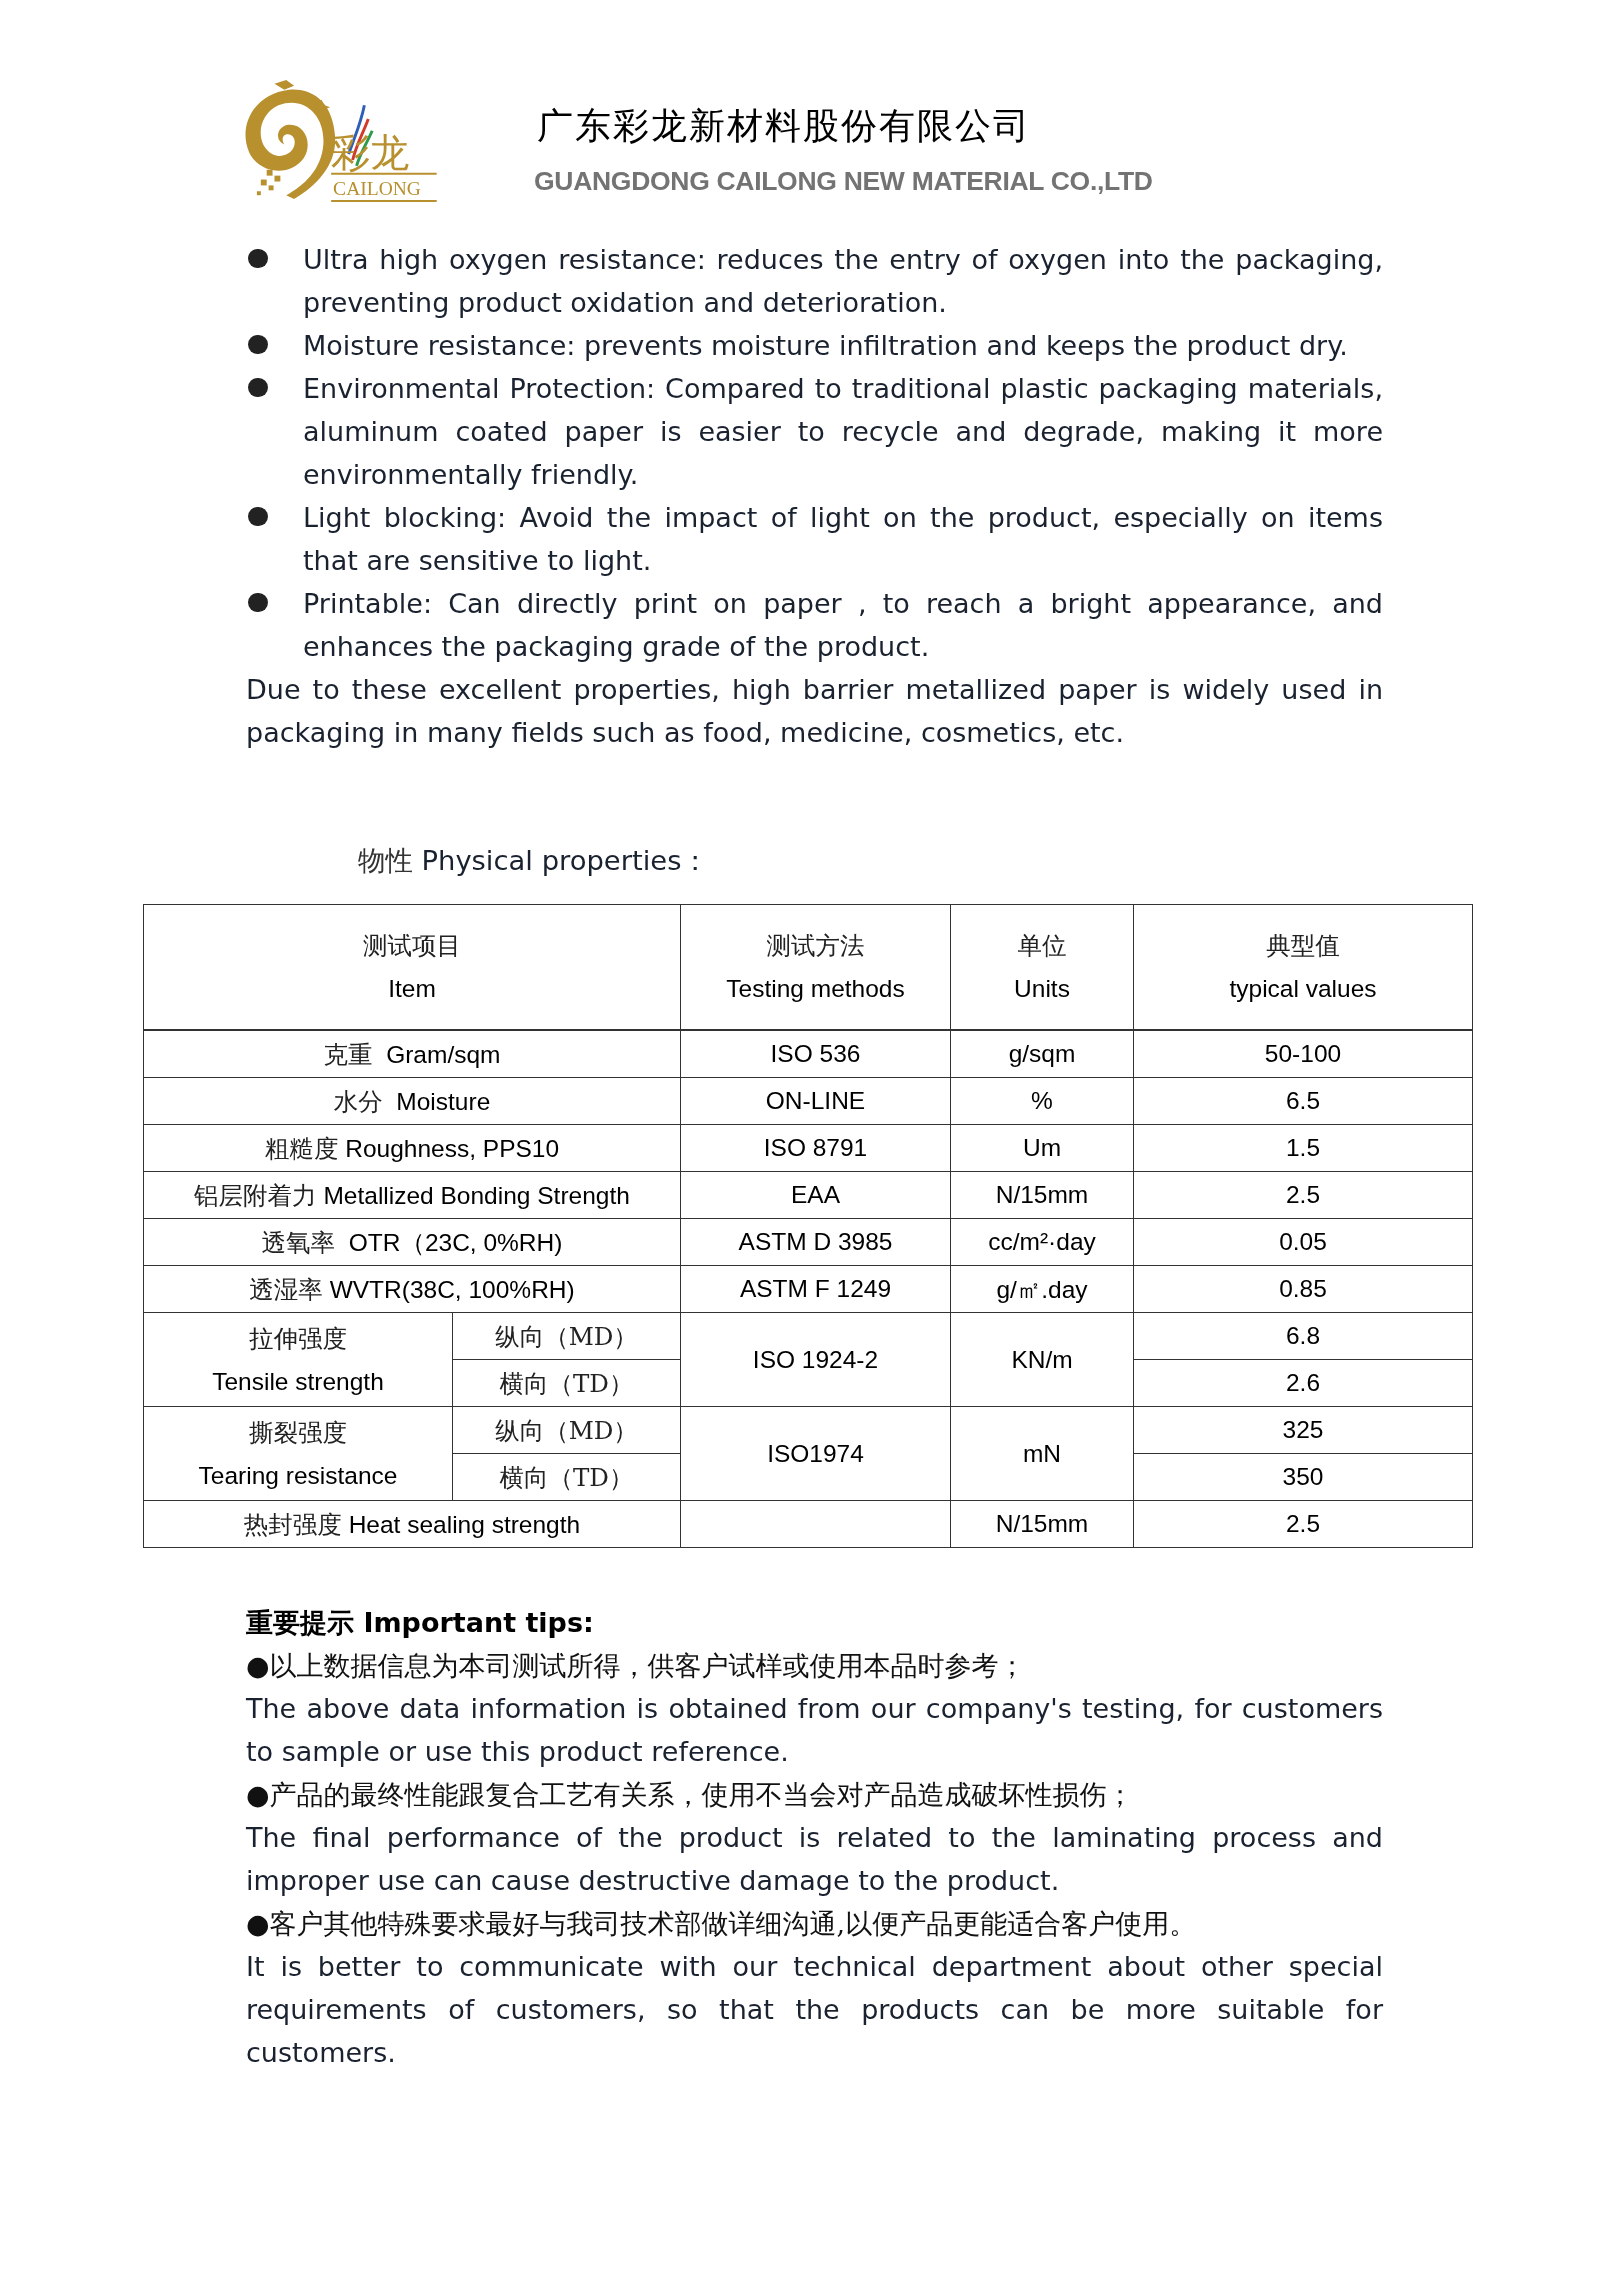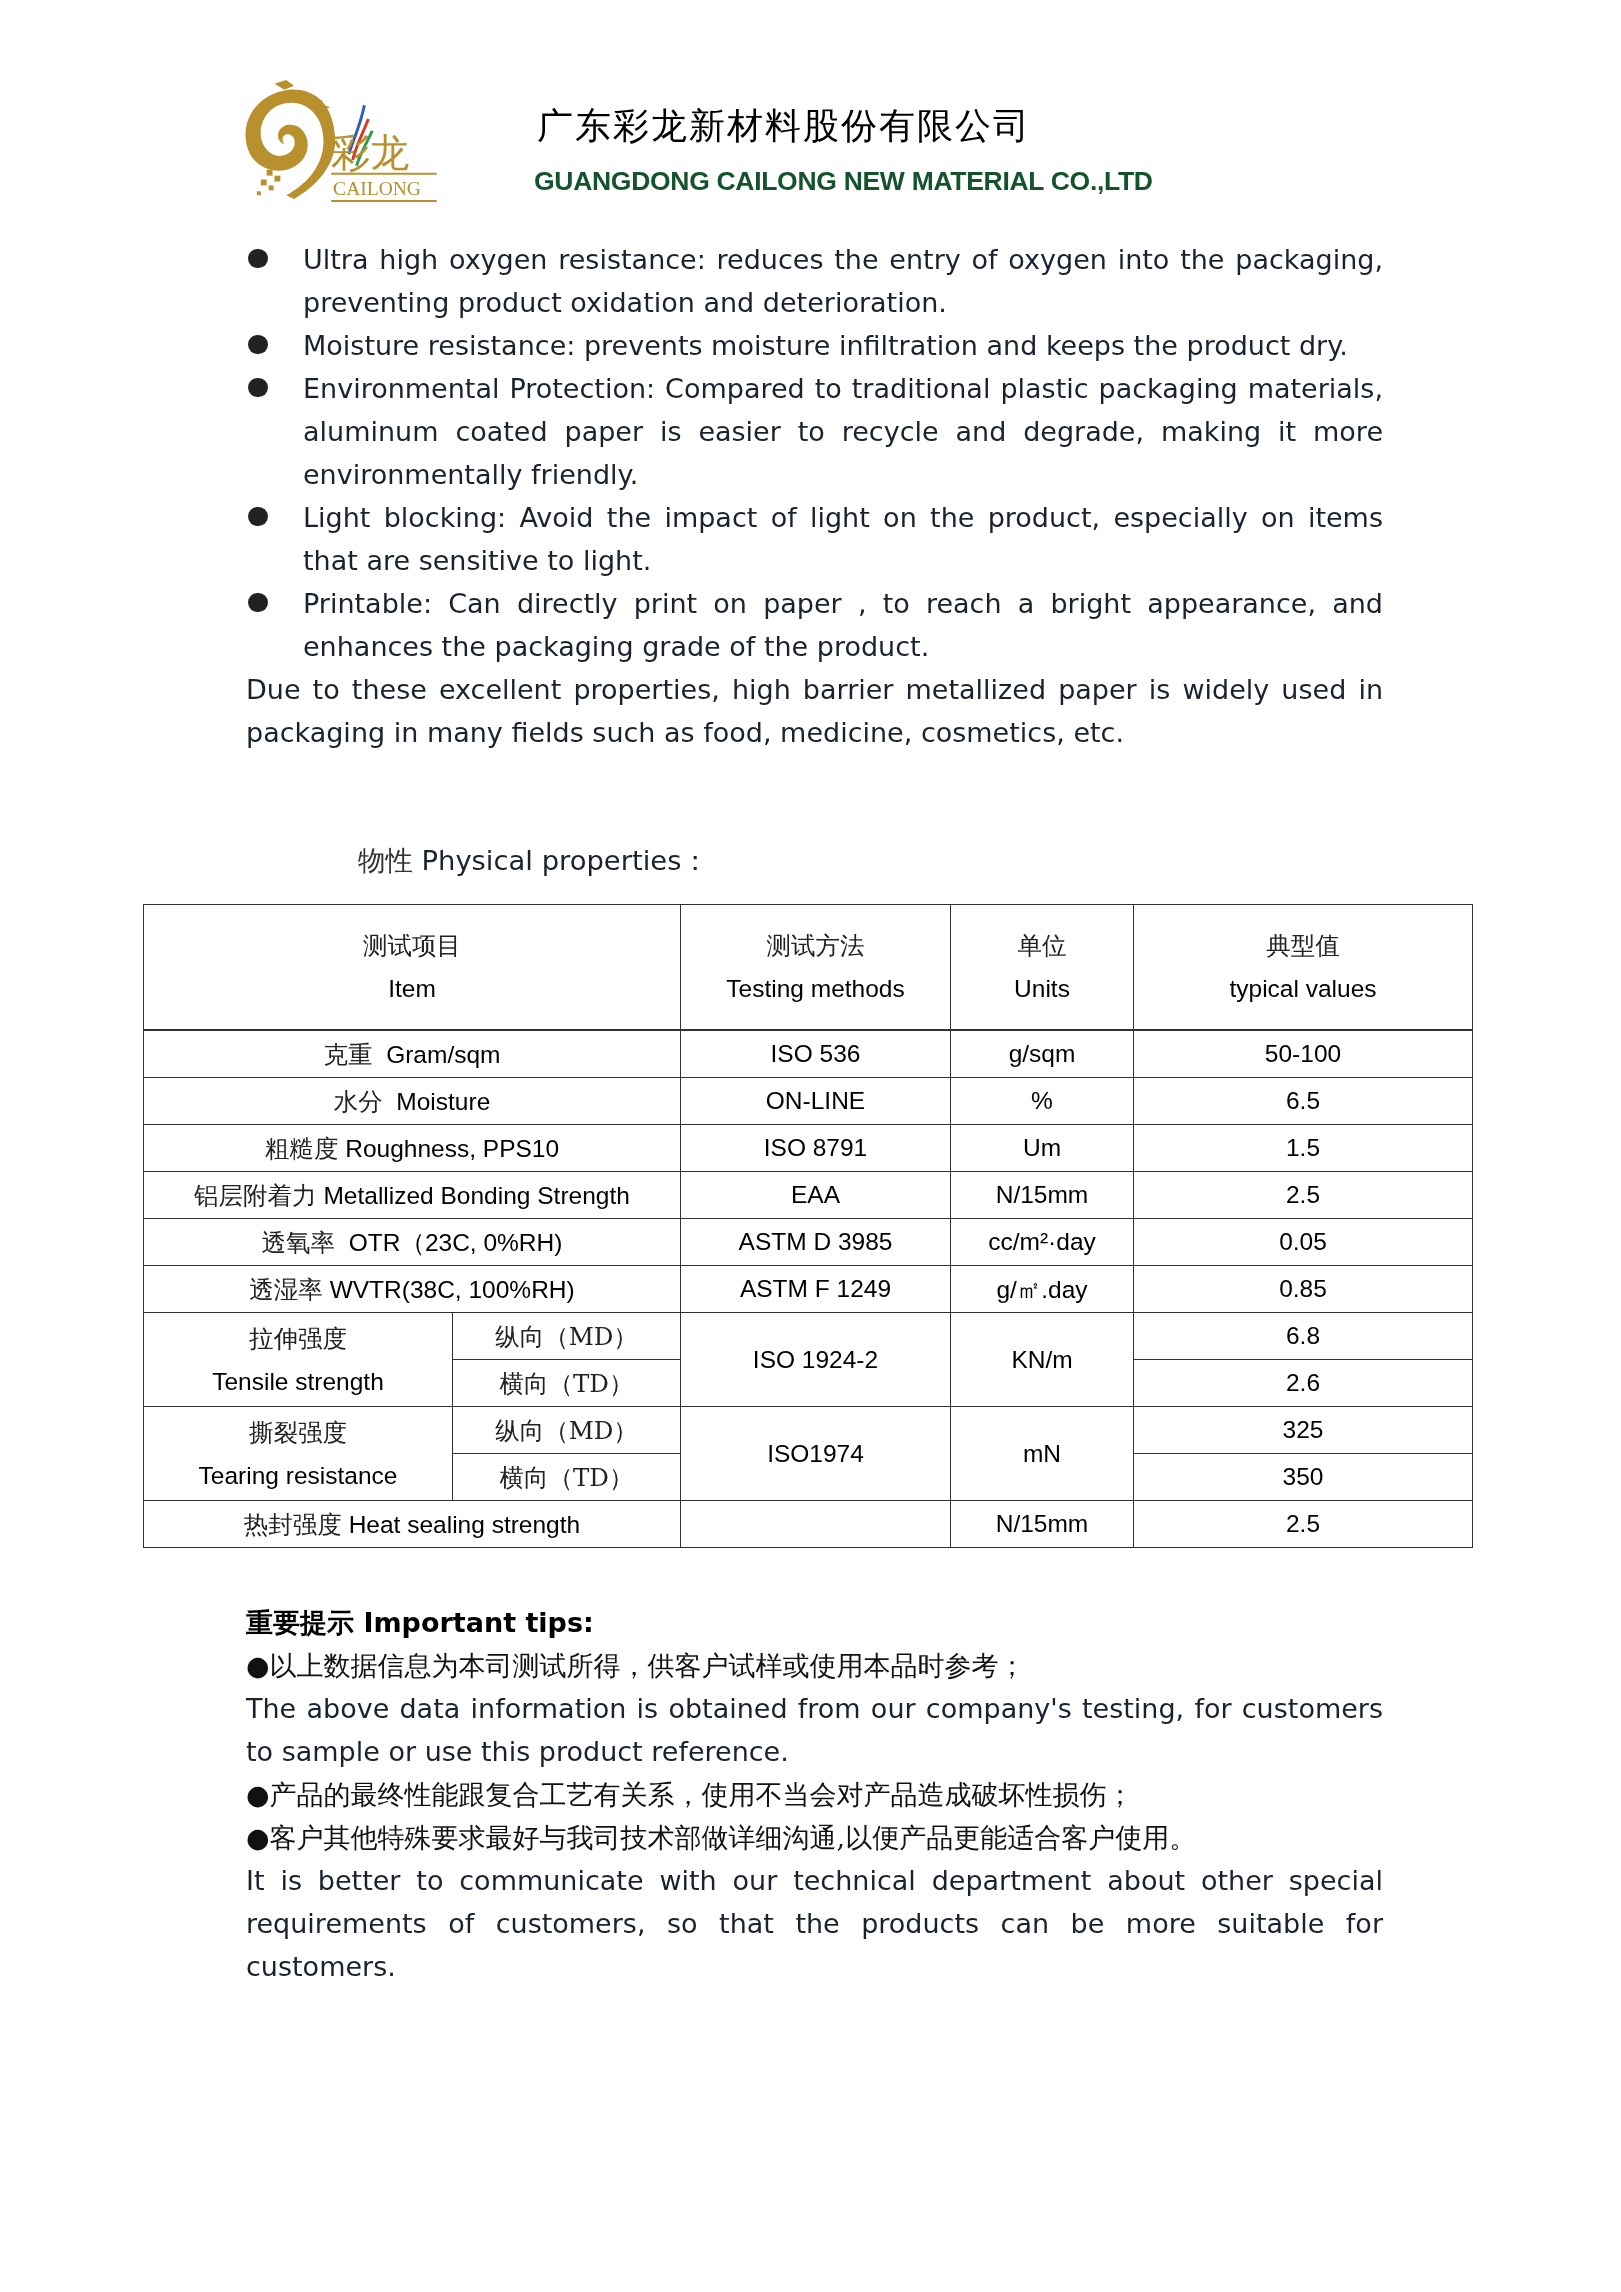--- a/index.html
+++ b/index.html
@@ -5,21 +5,21 @@
   html, body { margin: 0; padding: 0; background: #ffffff; }
   body { width: 1621px; height: 2293px; position: relative; overflow: hidden;
          font-family: "DejaVu Sans", "Liberation Sans", sans-serif; color: #1a2230; }
   .abs { position: absolute; }
 
   
   .logo { left: 235px; top: 76px; width: 206px; height: 127px; }
   .title-cn { left: 537px; top: 96px; font-family: "DejaVu Serif", "Liberation Serif", serif;
               font-size: 36px; line-height: 59px; color: #000; letter-spacing: 2px; white-space: nowrap; }
   .title-en { left: 534px; top: 165px; font-family: "Liberation Sans", sans-serif; font-weight: bold;
-              font-size: 26.5px; line-height: 33px; color: #14532d; white-space: nowrap; letter-spacing: -0.3px; }
+              font-size: 26.5px; line-height: 33px; color: #737373; white-space: nowrap; letter-spacing: -0.3px; }
 
   
   .body-block { left: 246px; width: 1137px; font-size: 27px; line-height: 43px; color: #1a2230; }
   .bullets { top: 238px; }
   .bullet { position: relative; padding-left: 57px; text-align: justify; }
   .bullet .dot { position: absolute; left: 2px; top: 10.8px; width: 19.6px; height: 19.6px; border-radius: 50%; background: #222; }
   .para { text-align: justify; }
 
   .props-heading { left: 316px; top: 839px; font-size: 27.4px; line-height: 43px; color: #1a2230; white-space: nowrap; }
   .props-heading .cn { font-family: "DejaVu Serif", serif; color: #333; margin-left: 42px; }
@@ -205,16 +205,17 @@
 </tbody>
   </table>
 
 <div class="abs tips">
   <div class="heading">
     <span class="cn">重要提示</span> <span>Important tips:</span>
   </div>
   <div class="cn-line">●以上数据信息为本司测试所得，供客户试样或使用本品时参考；</div>
   <div class="en">The above data information is obtained from our company's testing, for customers to sample or use this product reference.</div>
   <div class="cn-line">●产品的最终性能跟复合工艺有关系，使用不当会对产品造成破坏性损伤；</div>
+  <div class="en">The final performance of the product is related to the laminating process and improper use can cause destructive damage to the product.</div>
   <div class="cn-line">●客户其他特殊要求最好与我司技术部做详细沟通,以便产品更能适合客户使用。</div>
   <div class="en">It is better to communicate with our technical department about other special requirements of customers, so that the products can be more suitable for customers.</div>
 </div>
 
 
 </body></html>

